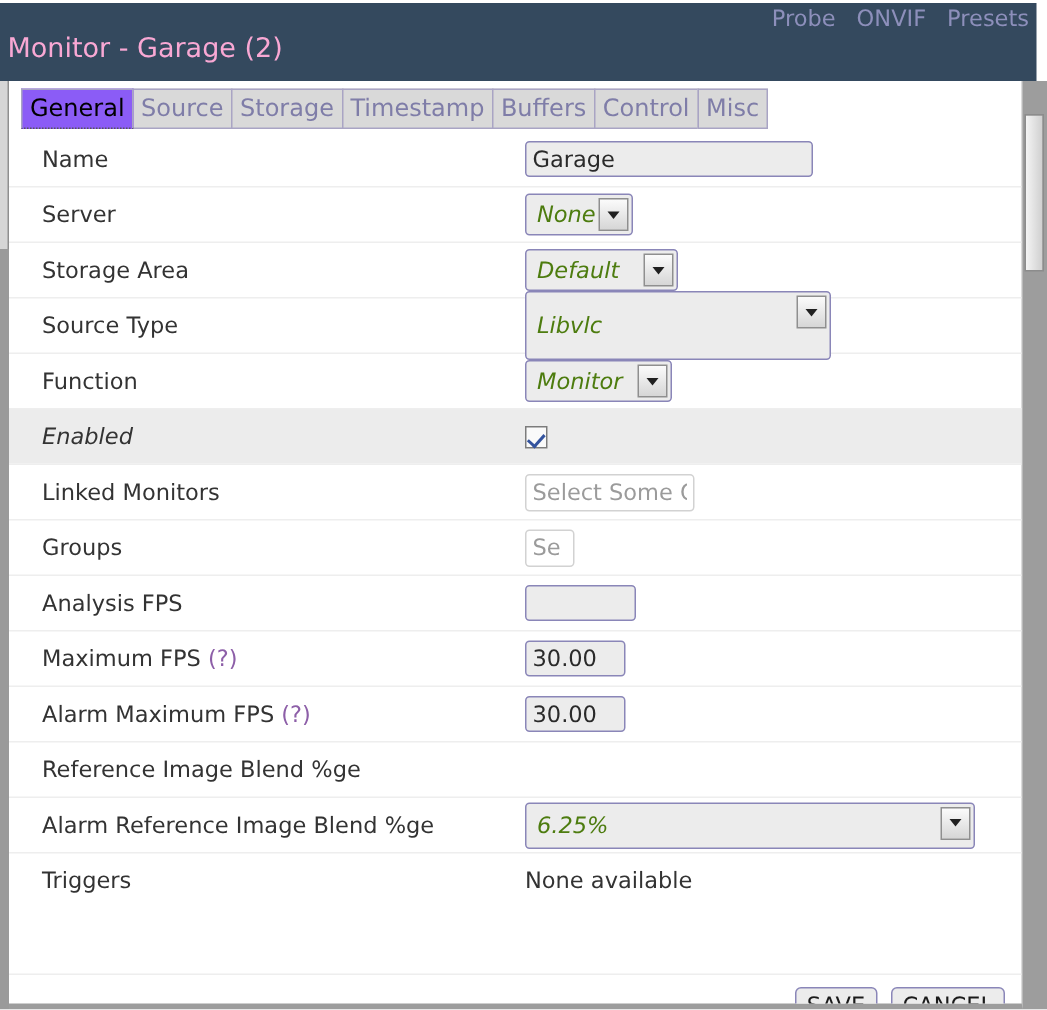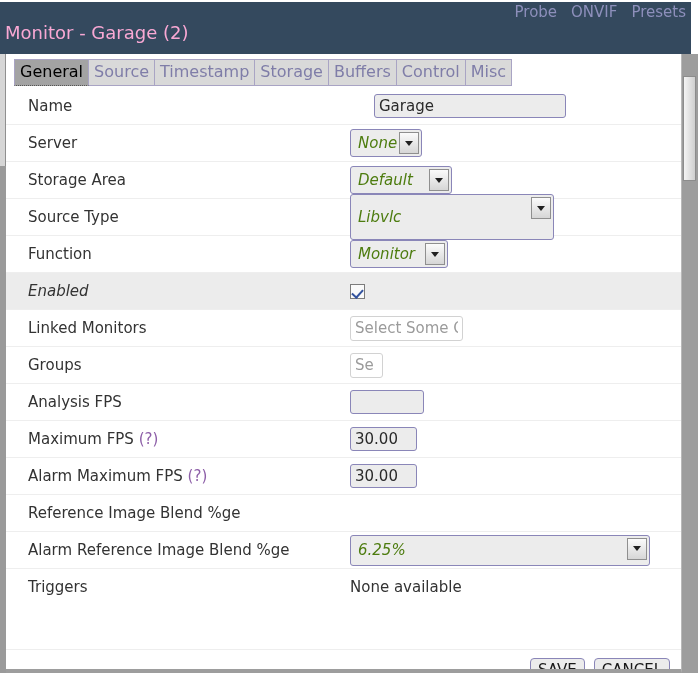--- a/index.html
+++ b/index.html
@@ -108,41 +108,41 @@
     line-height: 16px;
     padding: 4px 5px 5px 5px;
     border: 1px solid #a9a4c4;
     background: #d9d9d9;
     color: #7f7da8;
     cursor: pointer;
     margin-right: -1px;
     white-space: nowrap;
   }
   .tab.active {
-    background: #a3a3a3;
+    background: #8b5cf6;
     color: #000000;
     border-bottom: 1px dotted #555;
     position: relative;
     z-index: 2;
   }
 
   
   .form {
     position: absolute;
     left: 0; top: 33px;
     width: 676px;
   }
   .row {
     display: flex;
     align-items: center;
     height: 37px;
     border-top: 1px solid #eeeeee;
     padding-left: 22px;
   }
-  .row:first-child { border-top: none; gap: 24px; }
+  .row:first-child { border-top: none; }
   .row.hl { background: #ececec; font-style: italic; }
   .row .label {
     width: 322px;
     font-size: 15px;
     color: #333333;
     white-space: nowrap;
   }
   .row .label .help {
     color: #8d5fa8;
     cursor: pointer;
@@ -291,22 +291,22 @@
 
   <div class="vscroll">
     <div class="vscroll-thumb"></div>
   </div>
 
   <div class="content">
 
     <div class="tabs">
       <div class="tab active">General</div>
       <div class="tab">Source</div>
+      <div class="tab">Storage</div>
       <div class="tab">Timestamp</div>
-      <div class="tab">Storage</div>
       <div class="tab">Buffers</div>
       <div class="tab">Control</div>
       <div class="tab">Misc</div>
     </div>
 
     <div class="form">
 
       <div class="row">
         <div class="label">Name</div>
         <div class="field">

